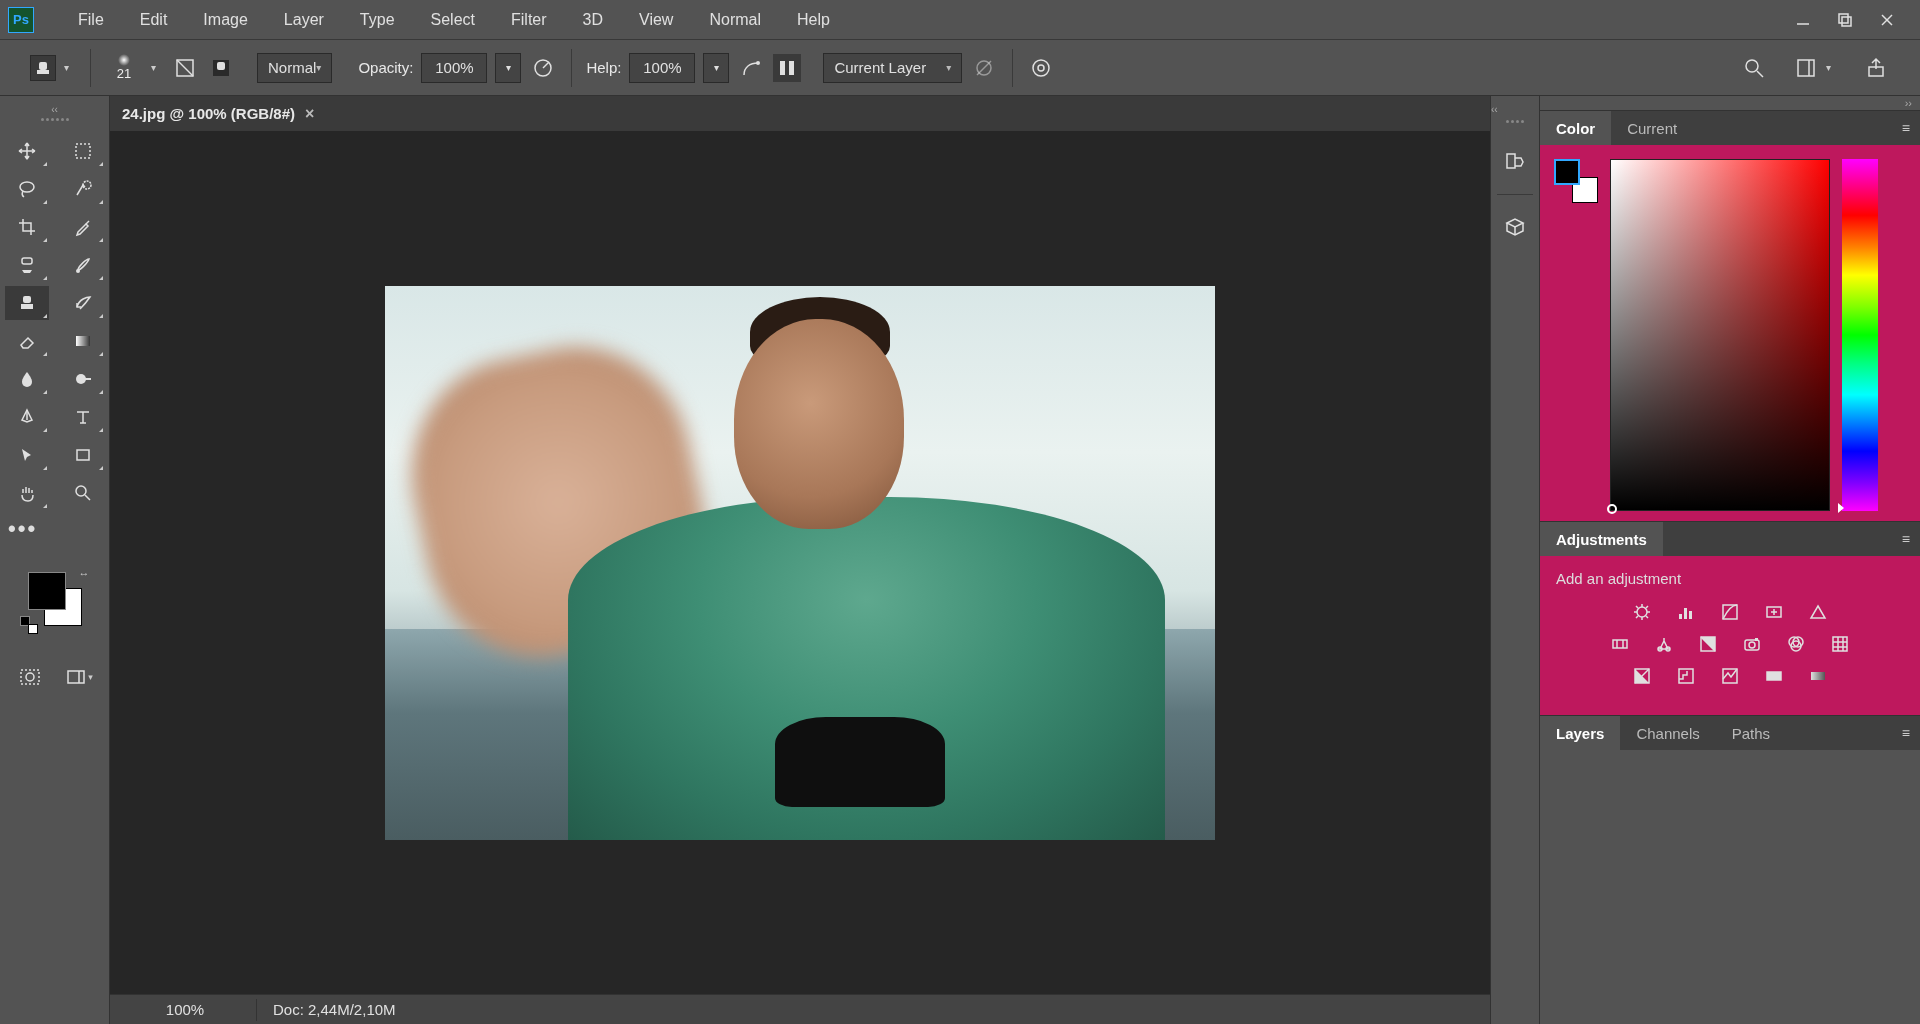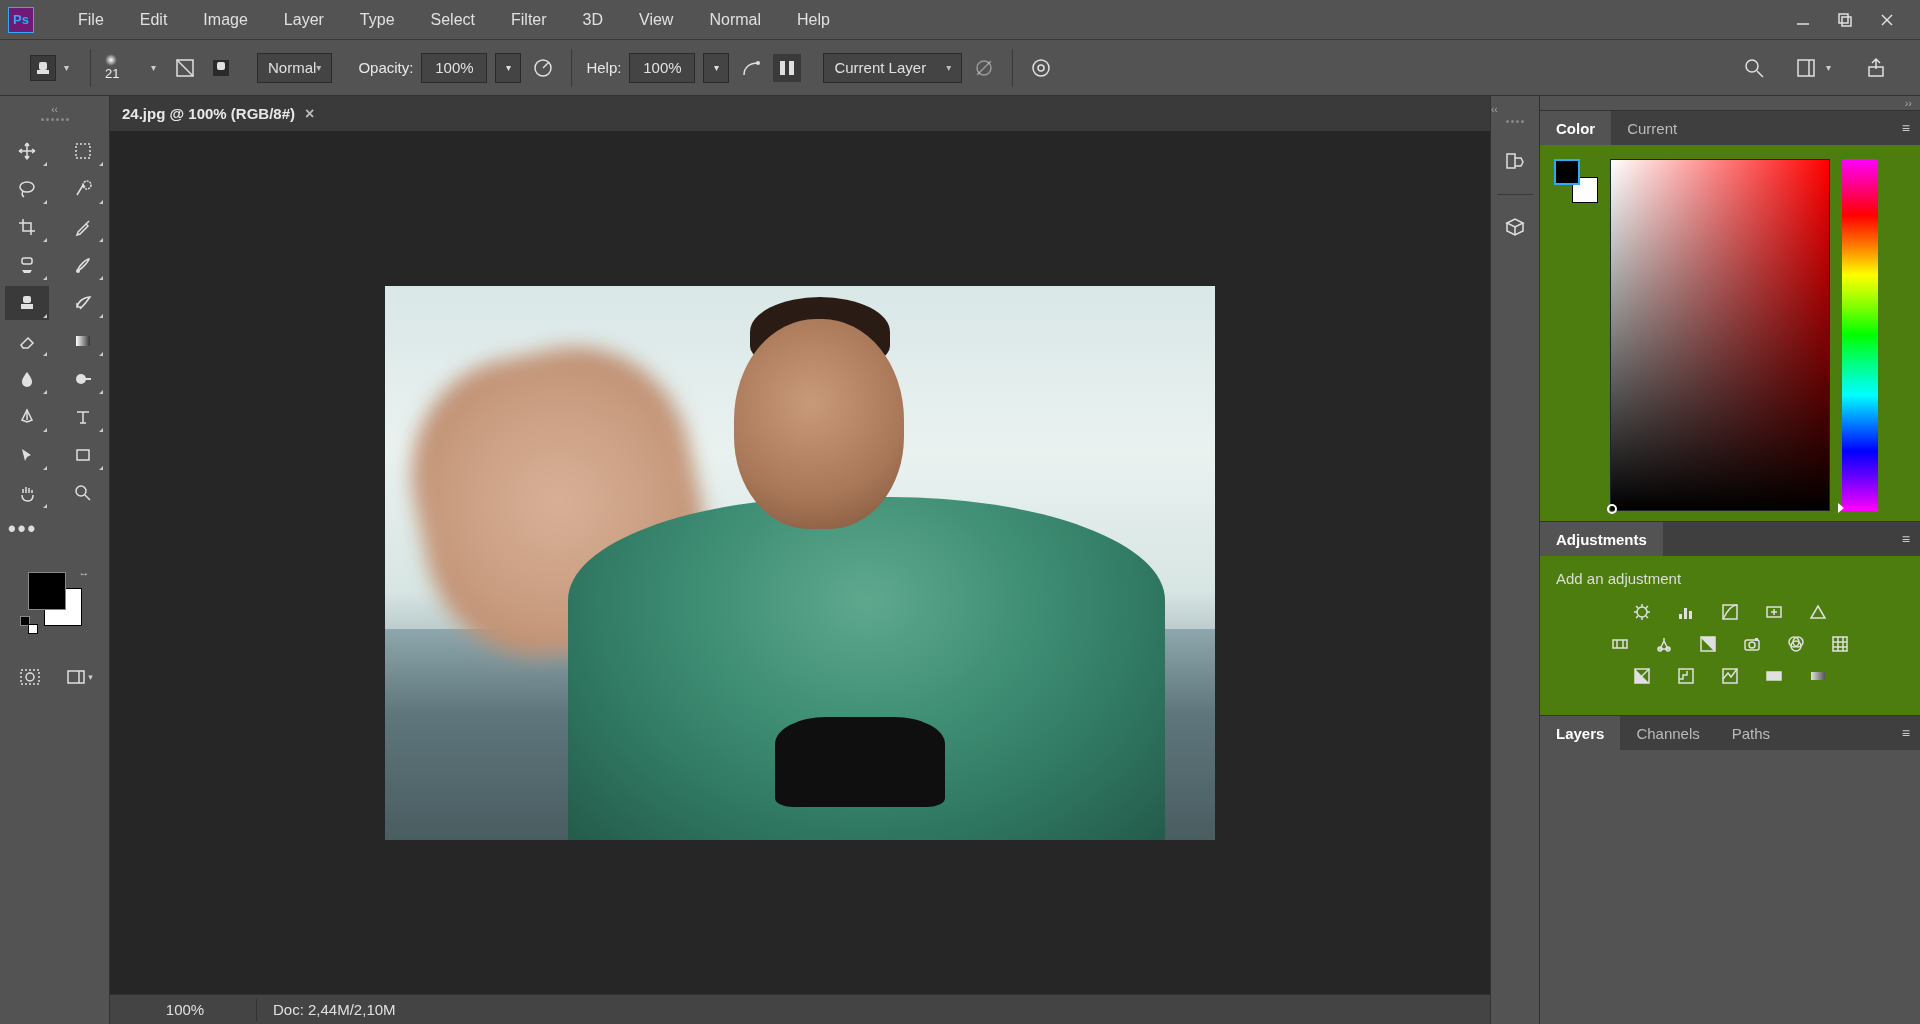--- a/index.html
+++ b/index.html
@@ -1,30 +1,30 @@
 <!DOCTYPE html>
 <html><head>
 <meta charset="utf-8">
 <style>
 * { margin: 0; padding: 0; box-sizing: border-box; font-family: "Segoe UI", Tahoma, sans-serif; }
 body { background: #535353; color: #e0e0e0; font-size: 13px; overflow: hidden; width: 1920px; height: 1024px; user-select: none; }
 
 
 .menubar { height: 40px; background: #535353; display: flex; align-items: center; padding: 0 8px; border-bottom: 1px solid #383838; }
-.ps-logo { width: 26px; height: 26px; background: #701a75; border: 1px solid #31a8ff; display: flex; align-items: center; justify-content: center; color: #31a8ff; font-weight: bold; font-size: 13px; margin-right: 26px; }
+.ps-logo { width: 26px; height: 26px; background: #14532d; border: 1px solid #31a8ff; display: flex; align-items: center; justify-content: center; color: #31a8ff; font-weight: bold; font-size: 13px; margin-right: 26px; }
 .menu-item { padding: 0 18px; height: 32px; display: flex; align-items: center; font-size: 16px; cursor: pointer; }
 .menubar-spacer { flex: 1; }
 .win-controls { display: flex; gap: 24px; padding-right: 16px; }
 .win-btn { width: 18px; height: 18px; cursor: pointer; display:flex; align-items:center; justify-content:center; }
 
 
 .optbar { height: 56px; background: #535353; display: flex; align-items: center; padding: 0 30px; border-bottom: 1px solid #323232; gap: 8px; }
 .opt-tool { width:26px; height:26px; background:#3a3a3a; border:1px solid #2a2a2a; display:flex;align-items:center;justify-content:center;}
 .opt-dd { width:12px; font-size:10px; color:#ccc;}
-.brush-preview { width:38px; height:32px; display:flex; flex-direction:column; justify-content:center;}
+.brush-preview { width:38px; height:32px; display:flex; flex-direction:column; align-items:center;justify-content:center;}
 .brush-dot { width:12px;height:12px;background:radial-gradient(circle,#fff 0%,rgba(255,255,255,0) 70%); border-radius:50%;}
 .brush-num { font-size:13px; color:#eee;}
 .opt-icon { width:28px;height:28px; display:flex;align-items:center;justify-content:center; cursor:pointer;}
 .select-box { background:#444; border:1px solid #2a2a2a; height:30px; display:flex; align-items:center; padding:0 10px; font-size:15px; cursor:pointer;}
 .sel-arrow{font-size:10px;color:#bbb;}
 .opt-label { font-size:15px; color:#e8e8e8;}
 .opt-input { background:#444; border:1px solid #2a2a2a; height:30px; width:66px; display:flex;align-items:center;justify-content:center;font-size:15px;}
 .opt-mini-dd{ background:#444;border:1px solid #2a2a2a;height:30px;width:26px;display:flex;align-items:center;justify-content:center;font-size:10px;cursor:pointer;}
 .opt-sep { width:1px; height:38px; background:#3a3a3a; margin:0 6px;}
 .opt-right{margin-left:auto;display:flex;gap:24px;align-items:center;}
@@ -70,21 +70,21 @@
 .status-zoom{width:110px;text-align:center;}
 .status-sep{width:1px;height:22px;background:#333;margin:0 16px;}
 
 
 .dock-col{width:50px;background:#535353;border-left:1px solid #323232;border-right:1px solid #323232;display:flex;flex-direction:column;align-items:center;padding-top:6px;gap:2px;}
 .dock-btn{width:36px;height:36px;display:flex;align-items:center;justify-content:center;cursor:pointer;margin:6px 0;}
 
 
 .panels{width:380px;background:#535353;display:flex;flex-direction:column;}
 .collapse-row{height:14px;display:flex;justify-content:flex-end;align-items:center;padding:0 8px;color:#aaa;font-size:11px;}
-.panel{background:#4d7c0f;border-top:1px solid #323232;}
+.panel{background:#be185d;border-top:1px solid #323232;}
 .panel-tabs{height:34px;background:#3f3f3f;display:flex;align-items:center;}
 .ptab{height:34px;padding:0 16px;display:flex;align-items:center;font-size:15px;color:#bbb;cursor:pointer;}
 .ptab.active{background:#535353;color:#fff;font-weight:600;}
 .ptab-menu{margin-left:auto;padding:0 10px;color:#ccc;cursor:pointer;font-size:14px;}
 .color-body{padding:14px 14px 10px 14px;display:flex;gap:12px;}
 .mini-fgbg{position:relative;width:44px;height:44px;}
 .mini-fgbg .b{position:absolute;right:0;bottom:0;width:26px;height:26px;background:#fff;border:1px solid #000;}
 .mini-fgbg .f{position:absolute;left:0;top:0;width:26px;height:26px;background:#000;border:2px solid #31a8ff;}
 .picker-box{width:220px;height:352px;background:linear-gradient(to bottom,rgba(0,0,0,0) 0%,#000 100%),linear-gradient(to right,#fff 0%,#ff0000 100%);position:relative;border:1px solid #222;}
 .picker-marker{position:absolute;left:-4px;bottom:-4px;width:10px;height:10px;border:2px solid #fff;border-radius:50%;}

